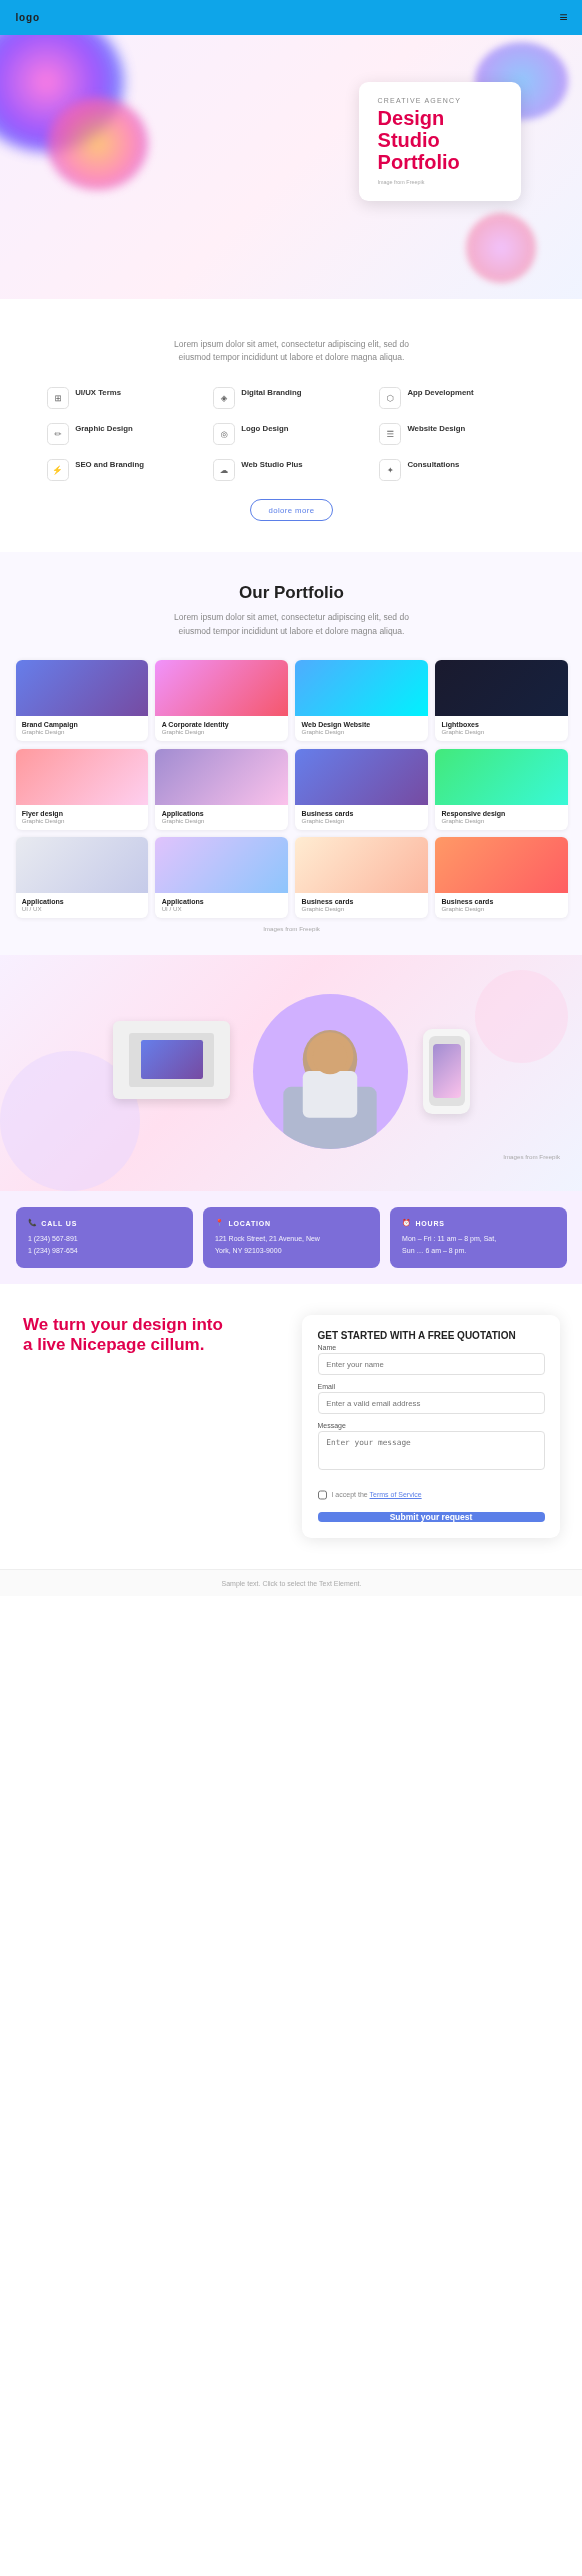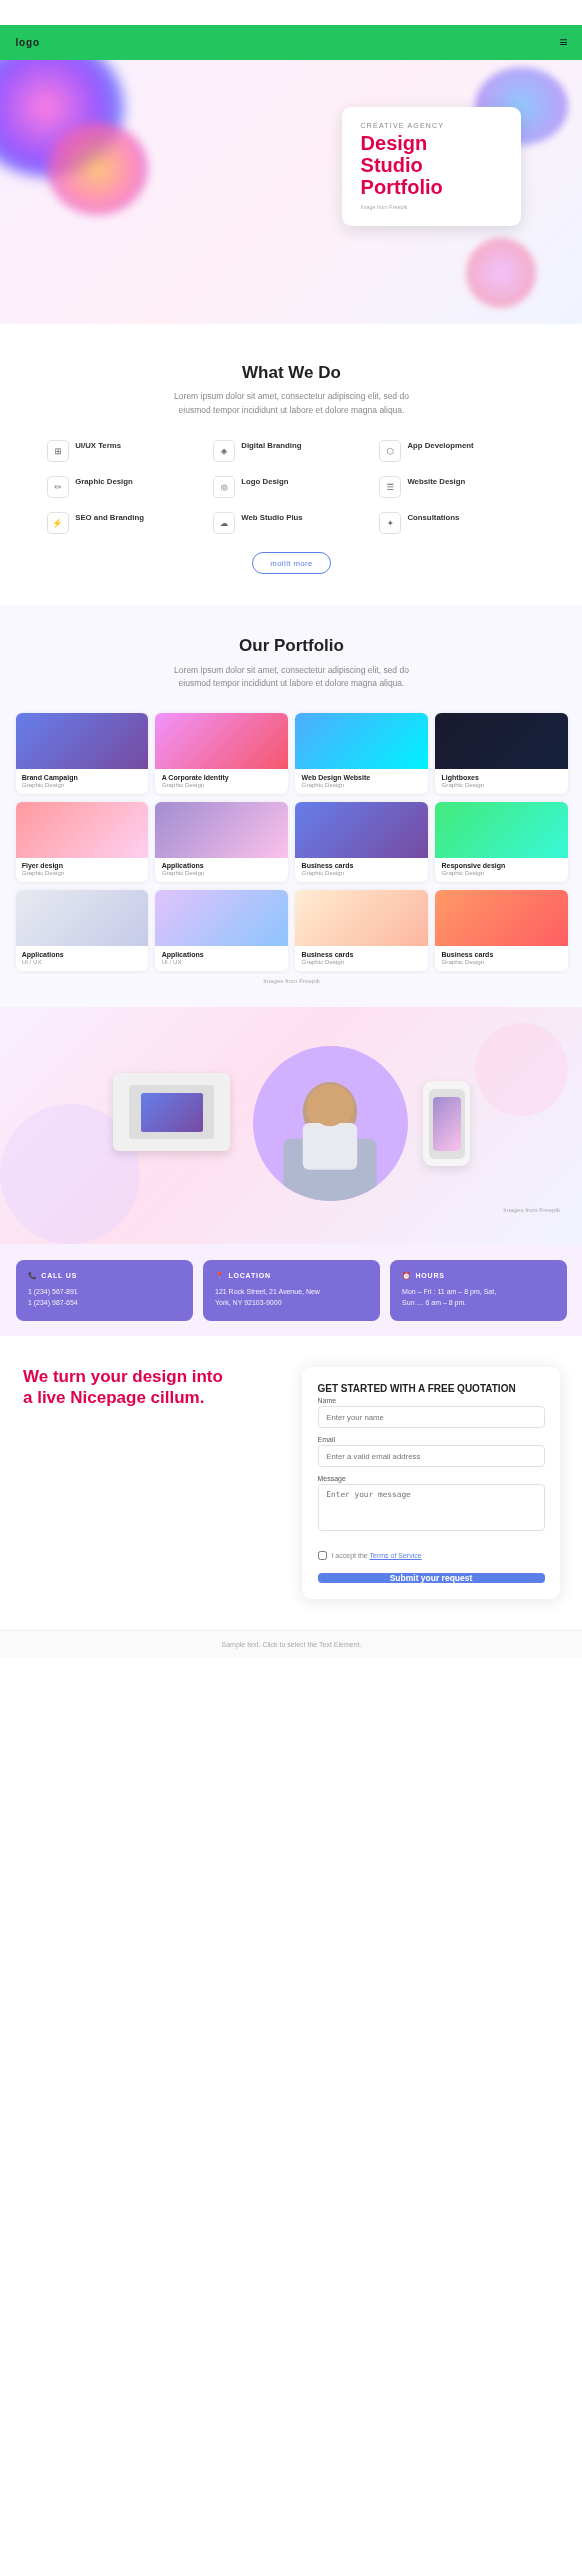--- a/index.html
+++ b/index.html
@@ -1,29 +1,29 @@
 <!DOCTYPE html>
 <html style="font-size:12.4px"><head>
   <meta charset="utf-8">
   <style>
     * { box-sizing: border-box; margin: 0; padding: 0; }
     body { font-family: 'Segoe UI', Arial, sans-serif; background: #fff; width: 583px; overflow-x: hidden; }
 
     
-    .nav { display: flex; justify-content: space-between; align-items: center; padding: 9.3px 15.5px; background: #22c55e; margin-top: 25px; }
+    .nav { display: flex; justify-content: space-between; align-items: center; padding: 9.3px 15.5px; background: #0ea5e9; }
     .nav-logo { font-size: 10px; font-weight: 700; color: #222; letter-spacing: 0.8px; }
     .nav-menu { font-size: 14px; color: #222; cursor: pointer; }
 
     
     .hero { position: relative; background: linear-gradient(135deg, #f8f0ff 0%, #fff0f8 50%, #f0f4ff 100%); height: 264px; overflow: hidden; }
     .hero-blob1 { position: absolute; top: -23px; left: -31px; width: 155px; height: 140px; background: radial-gradient(circle, #ff6bde, #8b3fff, #3fb8ff); border-radius: 50%; opacity: 0.85; filter: blur(6.2px); }
     .hero-blob2 { position: absolute; top: 62px; left: 47px; width: 101px; height: 93px; background: radial-gradient(circle, #ffb347, #ff6b9d, #c44dff); border-radius: 50%; opacity: 0.7; filter: blur(4.7px); }
     .hero-blob3 { position: absolute; top: 7.8px; right: 15.5px; width: 93px; height: 78px; background: radial-gradient(circle, #4facfe, #a855f7); border-radius: 50%; opacity: 0.6; filter: blur(3.9px); }
     .hero-blob4 { position: absolute; bottom: 15.5px; right: 47px; width: 70px; height: 70px; background: radial-gradient(circle, #f093fb, #f5576c); border-radius: 50%; opacity: 0.5; filter: blur(3.1px); }
-    .hero-card { position: absolute; top: 47px; right: 62px; background: #fff; border-radius: 9.3px; padding: 15.5px 18.6px; width: 179px; box-shadow: 0 3.1px 15.5px rgba(0,0,0,0.12); }
+    .hero-card { position: absolute; top: 47px; right: 62px; background: #fff; border-radius: 9.3px; padding: 15.5px 18.6px; width: 162px; box-shadow: 0 3.1px 15.5px rgba(0,0,0,0.12); }
     .hero-card-sub { font-size: 7px; color: #888; letter-spacing: 1.2px; text-transform: uppercase; margin-bottom: 3.1px; }
     .hero-card-title { font-size: 20px; font-weight: 900; color: #e0004d; line-height: 1.1; }
     .hero-card-img { font-size: 5.4px; color: #aaa; margin-top: 6.2px; }
 
     
     .section-what { padding: 39px 47px 31px; text-align: center; background: #fff; }
     .section-title { font-size: 17px; font-weight: 700; color: #222; margin-bottom: 7.8px; }
     .section-desc { font-size: 8.5px; color: #888; line-height: 1.6; max-width: 264px; margin: 0 auto 22px; }
     .services-grid { display: grid; grid-template-columns: repeat(3, 1fr); gap: 14px 9.3px; margin-bottom: 18.6px; text-align: left; }
     .service-item { display: flex; align-items: flex-start; gap: 6.2px; }
@@ -56,21 +56,21 @@
     .info-box-text { font-size: 7px; line-height: 1.6; opacity: 0.9; }
 
     
     .section-form { display: grid; grid-template-columns: 1fr 1fr; gap: 21px; padding: 31px 23px; background: #fff; align-items: start; }
     .form-left h2 { font-size: 17px; font-weight: 900; color: #e0004d; line-height: 1.2; margin-bottom: 11px; }
     .form-left p { font-size: 7.8px; color: #888; line-height: 1.7; }
     .form-right { background: #fff; border-radius: 9.3px; padding: 15.5px; box-shadow: 0 1.6px 15.5px rgba(0,0,0,0.1); }
     .form-title { font-size: 10px; font-weight: 700; color: #222; margin-bottom: 3.1px; }
     .form-label { font-size: 7px; color: #555; margin-bottom: 2.3px; display: block; }
     .form-input { width: 100%; border: 0.8px solid #e0e0e0; border-radius: 3.9px; padding: 5.4px 7.8px; font-size: 7.8px; color: #999; margin-bottom: 7.8px; outline: none; }
-    .form-textarea { width: 100%; border: 0.8px solid #e0e0e0; border-radius: 3.9px; padding: 5.4px 7.8px; font-size: 7.8px; color: #999; margin-bottom: 7.8px; height: 47px; resize: none; outline: none; }
+    .form-textarea { width: 100%; border: 0.8px solid #e0e0e0; border-radius: 3.9px; padding: 5.4px 7.8px; font-size: 7.8px; color: #999; margin-bottom: 7.8px; height: 39px; resize: none; outline: none; }
     .form-checkbox-row { display: flex; align-items: center; gap: 4.7px; margin-bottom: 9.3px; }
     .form-checkbox { width: 9.3px; height: 9.3px; border: 0.8px solid #ccc; border-radius: 1.6px; }
     .form-checkbox-label { font-size: 7px; color: #888; }
     .form-checkbox-link { color: #5b7fe8; text-decoration: underline; }
     .btn-submit { background: #5b7fe8; color: #fff; border: none; border-radius: 3.9px; padding: 0; width: 100%; font-size: 8.5px; cursor: pointer; font-weight: 600; }
 
     
     .footer-note { text-align: center; padding: 9.3px; font-size: 7px; color: #aaa; background: #fafafa; border-top: 0.8px solid #eee; }
 
     
@@ -94,21 +94,20 @@
     <div class="hero-card-title">
       <span>Design</span><br>
       <span>Studio</span><br>
       <span>Portfolio</span>
     </div>
     <div class="hero-card-img">Image from Freepik</div>
   </div>
 </section>
 
 <section class="section-what">
-  <h2 class="section-title">What We Do</h2>
   <p class="section-desc">Lorem ipsum dolor sit amet, consectetur adipiscing elit, sed do eiusmod tempor incididunt ut labore et dolore magna aliqua.</p>
   <div class="services-grid">
   <div class="service-item">
       <div class="service-icon">⊞</div>
       <div class="service-name">UI/UX Terms</div>
     </div>
       <div class="service-item">
       <div class="service-icon">◈</div>
       <div class="service-name">Digital Branding</div>
     </div>
@@ -134,21 +133,21 @@
     </div>
       <div class="service-item">
       <div class="service-icon">☁</div>
       <div class="service-name">Web Studio Plus</div>
     </div>
       <div class="service-item">
       <div class="service-icon">✦</div>
       <div class="service-name">Consultations</div>
     </div>
     </div>
-  <button class="btn-learn">mollit more</button>
+  <button class="btn-learn">dolore more</button>
 </section>
 
 <section class="section-portfolio">
   <h2 class="section-title">Our Portfolio</h2>
   <p class="section-desc">Lorem ipsum dolor sit amet, consectetur adipiscing elit, sed do eiusmod tempor incididunt ut labore et dolore magna aliqua.</p>
   <div class="portfolio-grid" id="portfolio-grid">
   <div class="portfolio-item">
       <div class="thumb-content" style="background:linear-gradient(135deg,#667eea,#764ba2);"></div>
       <div class="portfolio-label">
         <div class="portfolio-name">Brand Campaign</div>

